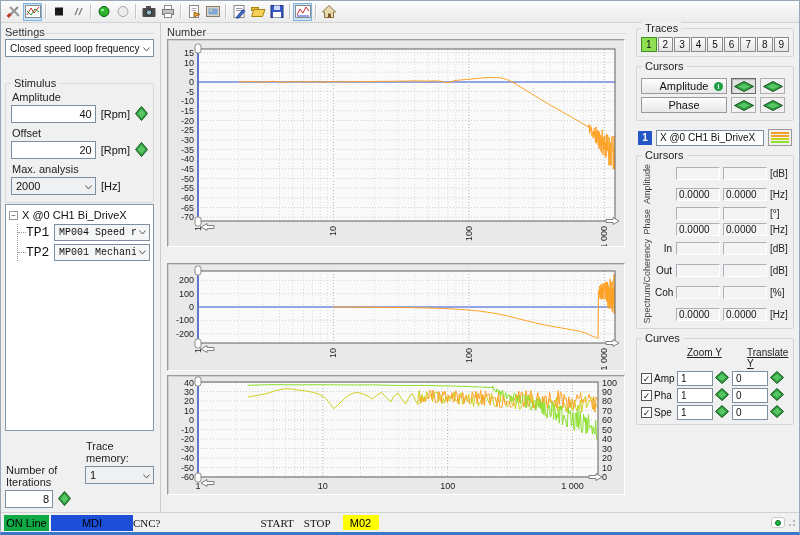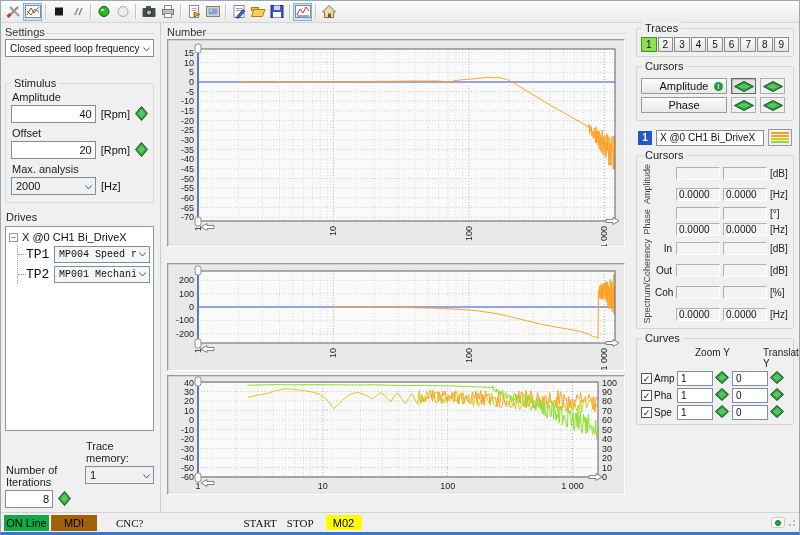--- a/index.html
+++ b/index.html
@@ -92,33 +92,33 @@
     flex-direction:column; justify-content:space-evenly; padding:2px; gap:1px; flex:0 0 auto; }
   .stripe { height:2px; }
 
   .cv-grid { display:grid; grid-template-columns:11px 18px 44px 44px auto; gap:3px 3px; align-items:center; }
   .vlabel { writing-mode:vertical-rl; transform:rotate(180deg); font-size:9px; color:#444; justify-self:center; }
   .cv-field { height:13px; background:#f4f4f4; border:1px solid #a9b2ba; border-right-color:#fff;
     border-bottom-color:#fff; font-size:10px; display:flex; align-items:center; padding:0 2px; }
   .cv-unit { font-size:10px; color:#222; }
   .cv-sub { text-align:right; font-size:10px; padding-right:1px; }
 
-  .curves-head { display:grid; grid-template-columns:36px 50px 50px; gap:18px; font-size:10px; color:#222; margin-bottom:2px; }
+  .curves-head { display:grid; grid-template-columns:36px 50px 50px; gap:10px; font-size:10px; color:#222; margin-bottom:2px;text-decoration:underline; }
   .curves-row { display:grid; grid-template-columns:34px 36px 15px 36px 15px; gap:2px; align-items:center; margin-top:2px; }
   .chk-wrap { display:flex; align-items:center; gap:2px; font-size:10px; }
   .chk { width:11px; height:11px; border:1px solid #555; background:#fff; font-size:9px; line-height:10px;
     text-align:center; color:#111; flex:0 0 auto; }
   .curves-row .textbox { height:15px; font-size:10px; }
 
   
   .statusbar { height:20px; flex:0 0 auto; border-top:1px solid #d2d2d2; background:#f0f0f0;
     display:flex; align-items:center; padding:0 3px; }
   .badge { display:flex; align-items:center; justify-content:center; height:16px; color:#000; }
   .badge.online { width:45px; background:#0fa945; margin-right:2px; }
-  .badge.mdi { width:46px; background:#a16207; margin-right:19px; }
+  .badge.mdi { width:82px; background:#1d4ed8; margin-right:0; }
   .sb-text { margin-right:0;font-family:Liberation Serif, serif; }
   .badge.m02 { width:36px; background:#ffff00; height:15px; }
   .led-ind { width:14px; height:11px; border:1px solid #c9c9c9; border-radius:3px; background:#fff;
     display:flex; align-items:center; justify-content:center; margin-right:3px; }
   .led-ind i { width:6px; height:6px; border-radius:50%; background:#1db53c; border:1px solid #0a6d20; display:block; }
 </style>
 </head>
 <body>
 
 <div class="window">
@@ -273,21 +273,20 @@
           <div class="combo gray" style="width:85px;">
             <span class="combo-text">2000</span>
             <span class="chev"><svg width="7" height="5">
                   <polyline points="0.5,0.5 3.5,4 6.5,0.5" fill="none" stroke="#555"></polyline>
                 </svg></span>
           </div>
           <span>[Hz]</span>
         </div>
       </div>
 
-      <div class="field-label" style="margin-top:8px;">Drives</div>
       <div class="drives-box">
         <div class="tree-root">
           <span class="expander">−</span>
           <span>X @0 CH1 Bi_DriveX</span>
         </div>
         <div class="tree-children">
           <div class="tree-child">
             <span class="tree-stub"></span>
             <span class="tp-label">TP1</span>
             <div class="combo">

